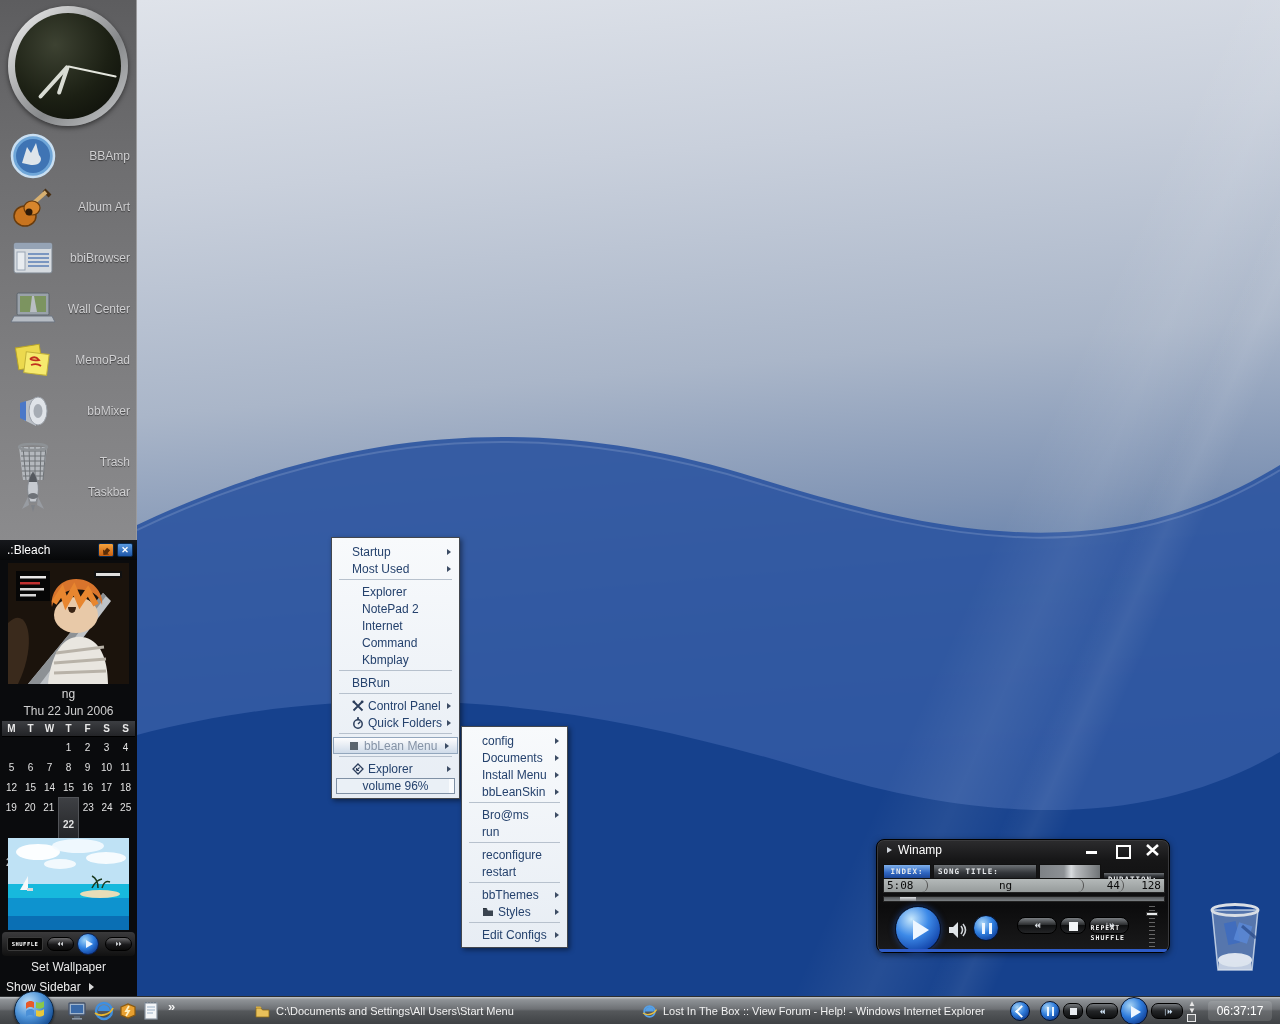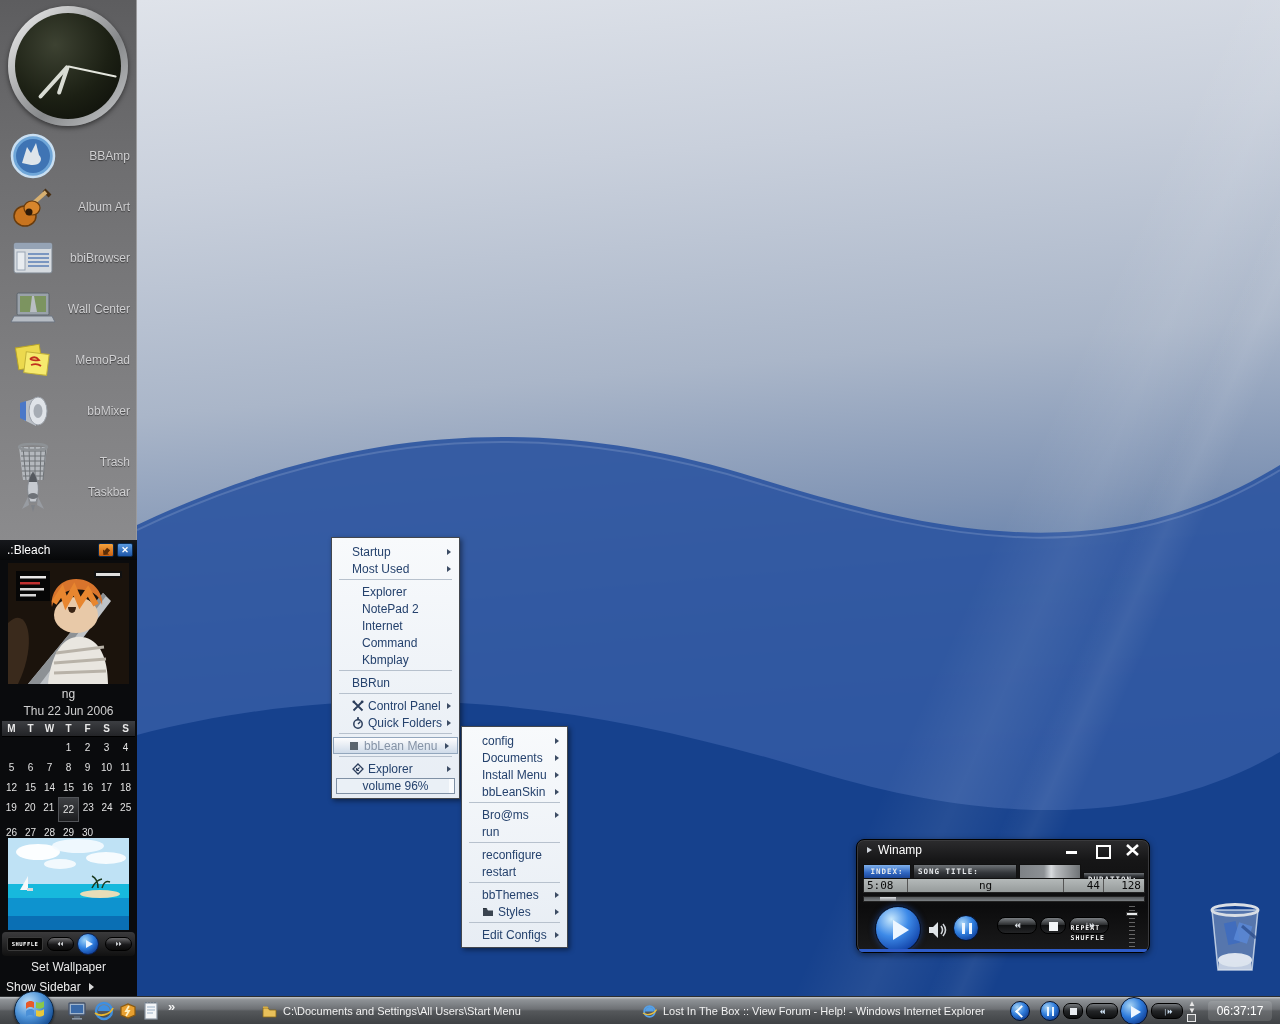--- a/index.html
+++ b/index.html
@@ -40,21 +40,21 @@
   #bleach-close { right:4px; background:linear-gradient(180deg,#5a9ae0,#1d56a8); color:#fff; font-size:9px;
     font-weight:bold; text-align:center; line-height:12px; }
   #album-art { position:absolute; left:8px; top:23px; width:121px; height:121px; background:#18108; overflow:hidden; }
   #track-name { position:absolute; left:0; top:147px; width:137px; text-align:center; color:#d8d8d8; font-size:12px; }
   #bleach-date { position:absolute; left:0; top:164px; width:137px; text-align:center; color:#cfcfcf; font-size:12px; }
   #cal { position:absolute; left:2px; top:181px; width:133px; }
   #cal-head { display:flex; background:linear-gradient(180deg,#3c3e42,#232427); border-bottom:1px solid #000; }
   #cal-head span { flex:1; text-align:center; color:#e8e8e8; font-size:10px; font-weight:bold; padding:2px 0; }
   .cal-week { display:flex; }
   .cal-day { flex:1; text-align:center; color:#e2e2e2; font-size:10px; padding:4.5px 0; }
-  .cal-day.sel { background:linear-gradient(180deg,#3e4044,#1c1d1f); border:1px solid #525458; padding:6px 0; }
+  .cal-day.sel { background:linear-gradient(180deg,#3e4044,#1c1d1f); border:1px solid #525458; padding:21px 0;font-weight:bold; }
   #wp-preview { position:absolute; left:8px; top:298px; width:121px; height:92px; overflow:hidden; }
   #wp-controls { position:absolute; left:2px; top:392px; width:133px; height:24px;
     background:linear-gradient(180deg,#3a3a3c,#111); border-radius:4px; }
   .pill { position:absolute; top:5px; height:14px; border-radius:7px;
     background:linear-gradient(180deg,#6a6a6c,#19191b 55%,#0a0a0a); border:1px solid #000;
     color:#dfe2e6; font-size:6px; text-align:center; line-height:13px; }
   #shuffle-btn { left:5px; width:36px; color:#fff; font-family:"DejaVu Sans Mono",monospace; font-weight:bold; font-size:5.5px; letter-spacing:.5px; background:#060606; border:1px solid #3a3a3a; border-radius:2px; }
   #wpc-prev { left:45px; width:27px; }
   #wpc-next { left:103px; width:27px; }
   #wpc-play { position:absolute; left:75px; top:1px; width:22px; height:22px; border-radius:50%;
@@ -77,21 +77,21 @@
   .mi-icon { width:12px; height:12px; margin-right:4px; flex:none; }
   .mi-arrow { margin-left:auto; width:0; height:0; border-left:4px solid #3c4c64;
     border-top:3px solid transparent; border-bottom:3px solid transparent; }
   .menu-sep { height:1px; background:#b7c1cd; margin:2px 7px 3px; }
   .menu-item.selected { margin:0 1px; padding-left:14px; border:1px solid #93a7bd; height:17px;
     background:linear-gradient(180deg,#fdfdfe,#cfdbe9); color:#8593a6; }
   .menu-item.volume { margin:1px 4px 0; border:1px solid #7f90a4; justify-content:center; padding:0;
     background:linear-gradient(90deg,#eaf0f6 0%, #eaf0f6 96%, #f9fbfd 96%); height:16px; }
 
   
-  #winamp { position:absolute; left:856px; top:839px; width:294px; height:114px; border-radius:8px;
+  #winamp { position:absolute; left:876px; top:839px; width:294px; height:114px; border-radius:8px;
     background:linear-gradient(180deg,#2c2c2e 0%, #161617 18%, #0c0c0d 60%, #1a1a1b 100%);
     border:1px solid #000; box-shadow:inset 0 0 0 1px #3a3a3c, 0 2px 6px rgba(0,0,0,.5); }
   #winamp::after { content:""; position:absolute; left:2px; right:2px; bottom:0; height:3px;
     background:#2e5cc8; border-radius:0 0 6px 6px; }
   #wa-title { position:absolute; left:0; top:0; width:100%; height:20px; display:flex; align-items:center;
     color:#fff; font-size:12px; padding:0 10px; }
   #wa-title .tri { width:0; height:0; border-left:5px solid #cfd4da; border-top:3.5px solid transparent;
     border-bottom:3.5px solid transparent; margin-right:6px; }
   .wa-winbtn { margin-left:16px; position:relative; width:14px; height:12px; }
   #wa-min::after { content:""; position:absolute; left:1px; bottom:2px; width:11px; height:3px; background:#fff; }
@@ -103,21 +103,21 @@
     color:#e6e9ec; font-family:"DejaVu Sans Mono",monospace; font-size:7.5px; font-weight:bold;
     line-height:13px; padding:0 4px; letter-spacing:1px; }
   #wa-lab-index { background:linear-gradient(180deg,#7fb0ea,#2f66c2 60%,#1e4796); width:48px; text-align:center; }
   #wa-lab-song { width:104px; }
   #wa-seek { flex:1; background:linear-gradient(90deg,#7e8286 0%, #8d9195 40%, #d9dcdf 52%, #b9bcbf 60%, #6f7376 100%);
     border:1px solid #111; }
   #wa-lab-dur { width:62px;margin-top:8px; }
   #wa-values { position:absolute; left:6px; top:39px; width:282px; height:14px; display:flex;
     background:linear-gradient(180deg,#b4b9b9,#969b9b); border:1px solid #222; border-top:none;
     font-family:"DejaVu Sans Mono",monospace; font-size:11px; color:#0a0a0a; }
-  .wa-cell { line-height:13px; padding:0 3px; border-right:1px solid #555; }
+  .wa-cell { line-height:13px; padding:0 3px; border-right:1px solid #555;border-radius:6px; }
   #wa-time { width:44px; }
   #wa-track { flex:1; text-align:center; }
   #wa-khz { width:40px; text-align:right; }
   #wa-kbps { width:40px; text-align:right; border-right:none; }
   #wa-progress { position:absolute; left:6px; top:56px; width:282px; height:6px;
     background:linear-gradient(180deg,#55585b,#7c8083); border:1px solid #222; }
   #wa-progress .handle { position:absolute; left:16px; top:0; width:16px; height:4px;
     background:linear-gradient(180deg,#d9dcdf,#8a8e91); }
   #wa-play { position:absolute; left:18px; top:66px; width:46px; height:46px; border-radius:50%;
     background:radial-gradient(circle at 35% 28%, #c8e8fc, #3d8ae8 40%, #0c3aa0 85%, #061c54);
@@ -614,21 +614,21 @@
       <path d="M3,6 L10,3 L17,6 L17,14 L10,17 L3,14 Z" fill="#e8a030" stroke="#8a5a10" stroke-width="1.2"></path>
       <path d="M11,5 L8,10 L11,10 L8,15" stroke="#fff0c0" stroke-width="1.8" fill="none"></path>
     </svg>
     <svg class="ql-icon" style="left:141px" viewBox="0 0 20 20">
       <rect x="4" y="2" width="12" height="16" fill="#f4f6f8" stroke="#8a96a2" stroke-width="1.2"></rect>
       <path d="M6,6 H14 M6,9 H14 M6,12 H12" stroke="#9ab0c6" stroke-width="1.2"></path>
       <path d="M5,2 v-1 M8,2 v-1 M11,2 v-1 M14,2 v-1" stroke="#6a7682" stroke-width="1.4"></path>
     </svg>
     <span id="ql-chevron">»</span>
 
-    <div class="task" style="left:262px">
+    <div class="task" style="left:255px">
       <svg class="ticon" viewBox="0 0 15 13">
         <path d="M1,3 L6,3 L7.5,5 L14,5 L14,12 L1,12 Z" fill="#e8c05a" stroke="#8a6a1a" stroke-width="0.8"></path>
         <path d="M1,3 L1,1.6 L5.4,1.6 L6.6,3 Z" fill="#d8ac3e"></path>
       </svg>
       <span>C:\Documents and Settings\All Users\Start Menu</span>
     </div>
     <div class="task" style="left:642px">
       <svg class="ticon" viewBox="0 0 15 13">
         <circle cx="7.5" cy="6.5" r="5.4" fill="none" stroke="#55a0e8" stroke-width="1.7"></circle>
         <path d="M3,6.5 a4.5,4.5 0 0,1 9,0 Z" fill="#55a0e8"></path>

